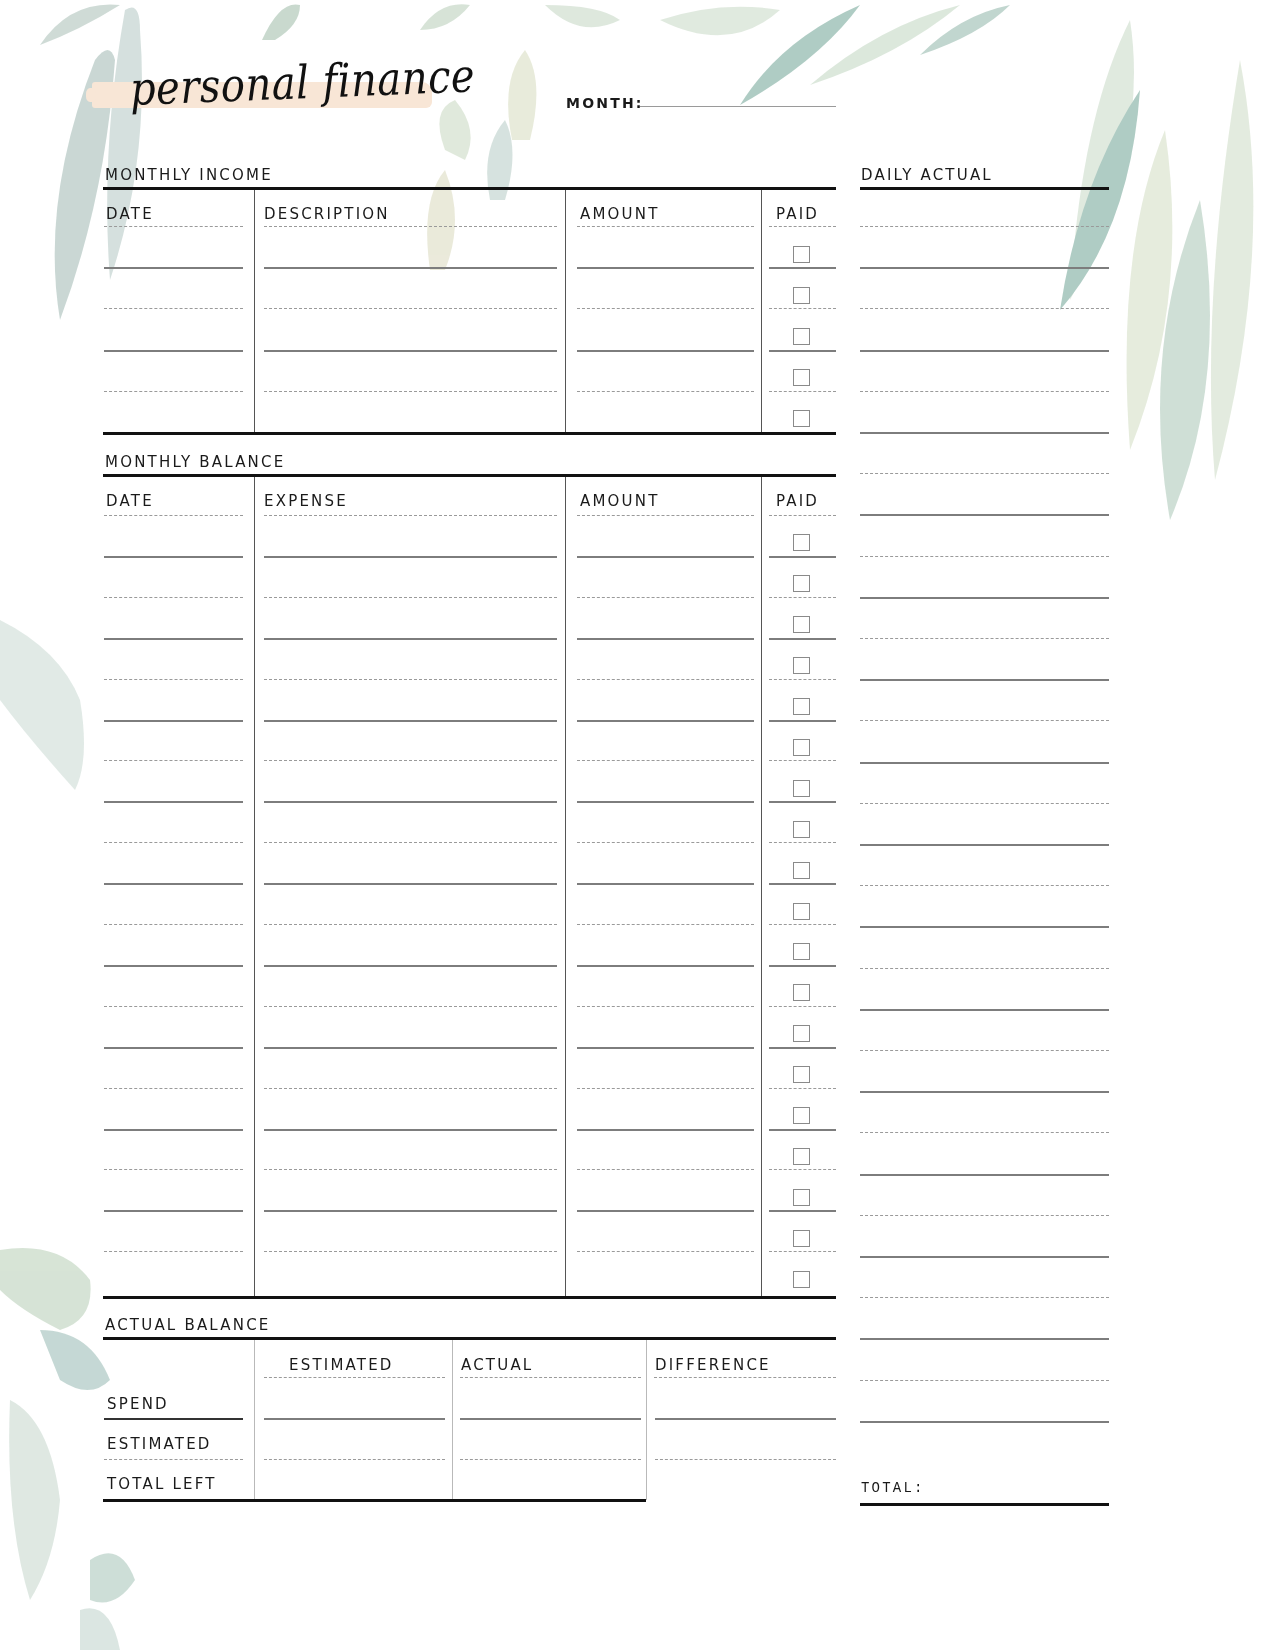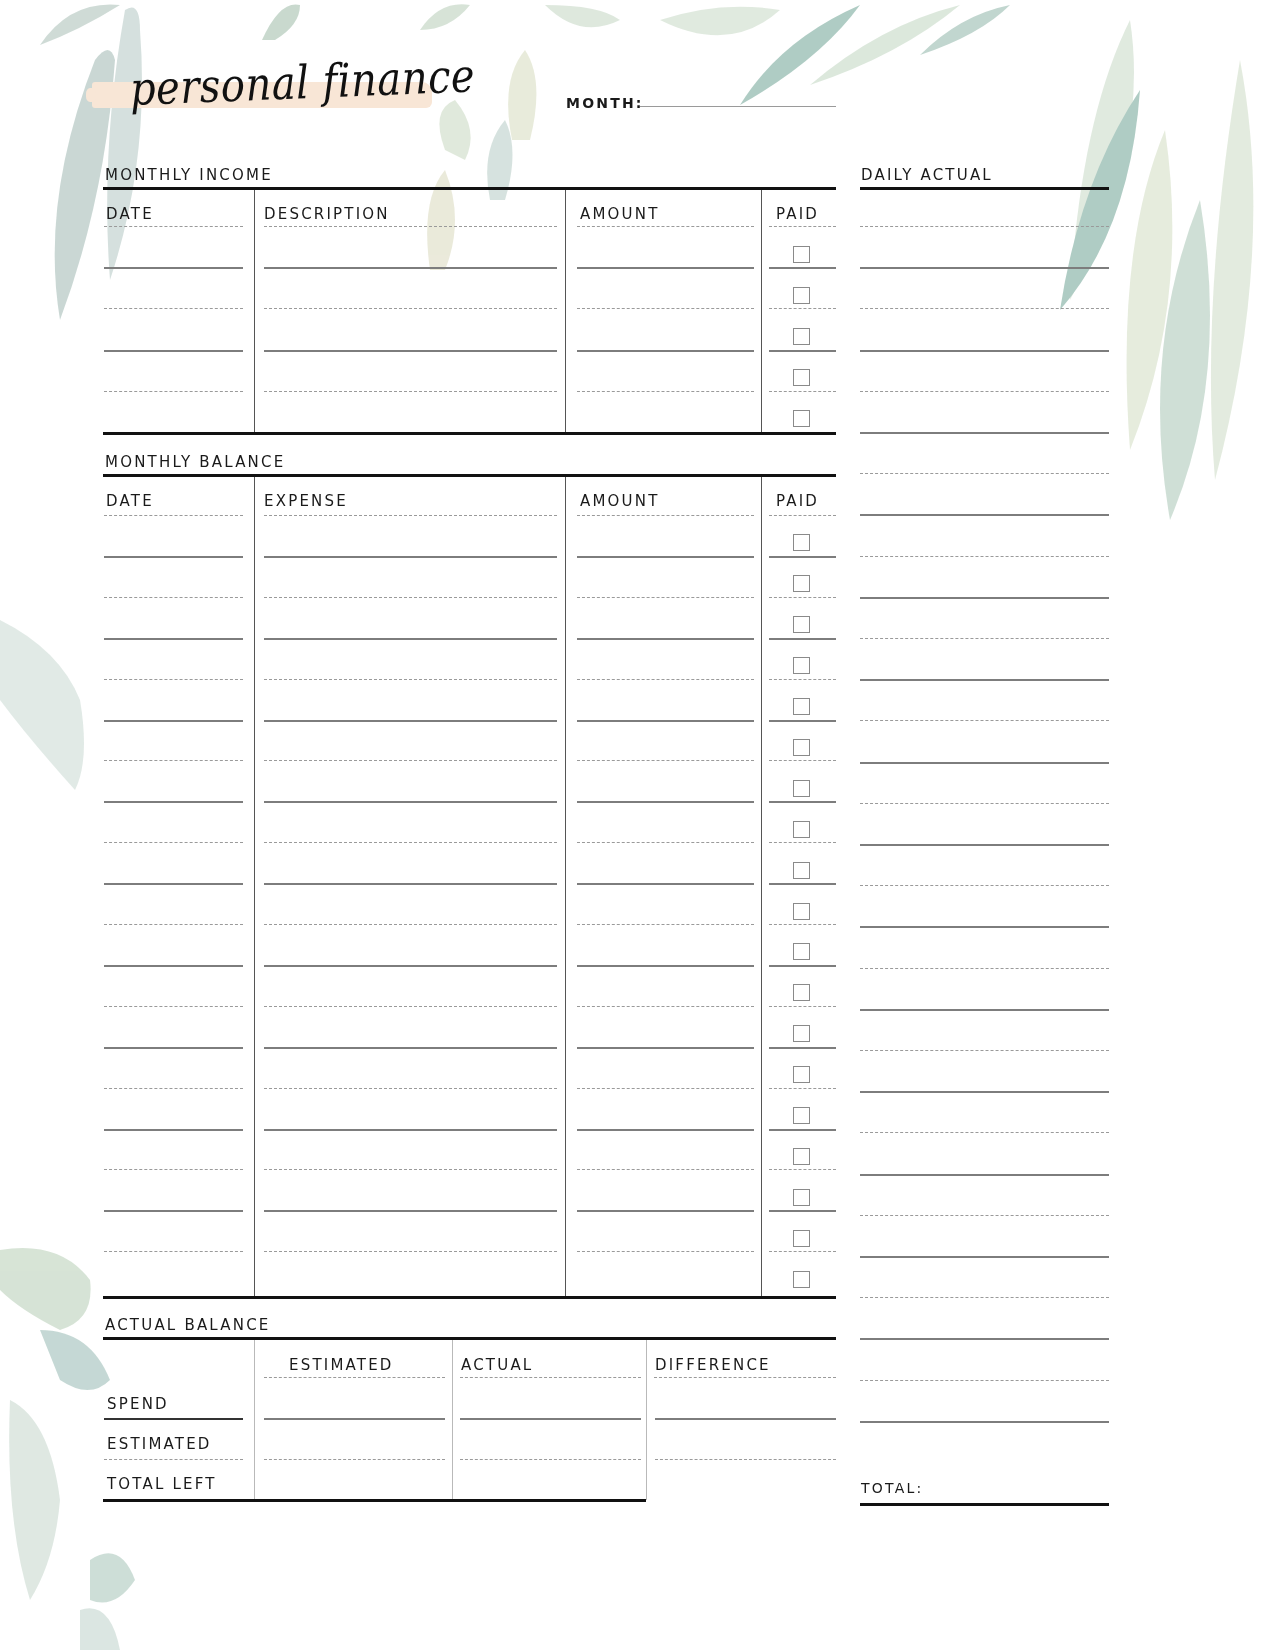--- a/index.html
+++ b/index.html
@@ -272,15 +272,15 @@
       <div class="solid" style="left: 860px; top: 1091.2px; width: 249px;"></div>
       <div class="dash" style="left: 860px; top: 1132.4px; width: 249px;"></div>
       <div class="solid" style="left: 860px; top: 1173.6px; width: 249px;"></div>
       <div class="dash" style="left: 860px; top: 1214.8px; width: 249px;"></div>
       <div class="solid" style="left: 860px; top: 1256px; width: 249px;"></div>
       <div class="dash" style="left: 860px; top: 1297.2px; width: 249px;"></div>
       <div class="solid" style="left: 860px; top: 1338.4px; width: 249px;"></div>
       <div class="dash" style="left: 860px; top: 1379.6px; width: 249px;"></div>
       <div class="solid" style="left: 860px; top: 1420.8px; width: 249px;"></div>
     </div>
-  <div class="lbl" style="left:861px;top:1481px;font-size:14px;">TOTAL:</div>
+  <div class="lbl" style="left:861px;top:1481px;font-size:14px;font-family:Liberation Mono, monospace;">TOTAL:</div>
   <div class="thick" style="left:860px;top:1503px;width:249px;"></div>
 </section>
 
 </body></html>

